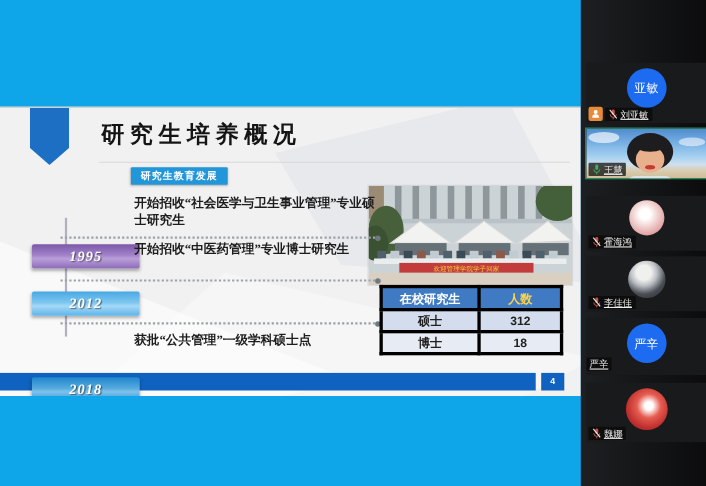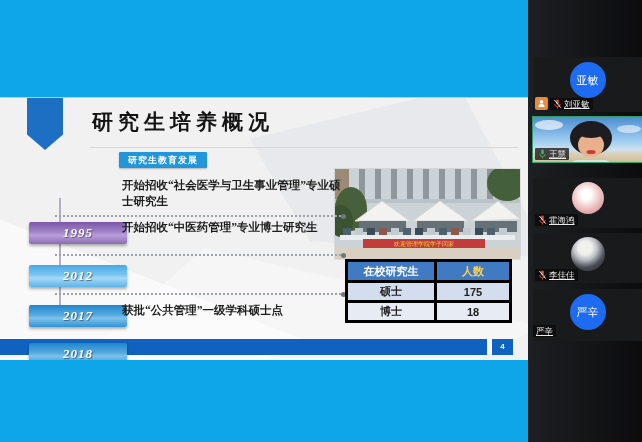--- a/index.html
+++ b/index.html
@@ -92,21 +92,20 @@
 
       <div class="pennant"></div>
       <div class="slide-title">研究生培养概况</div>
       <div class="title-underline"></div>
       <div class="badge">研究生教育发展</div>
 
       <div class="stem"></div>
 
       <div class="ribbon purple" style="top:82px">1995</div>
       <div class="ribbon lblue" style="top:125px">2012</div>
-      <div class="ribbon blue" style="top:165px">2017</div>
       <div class="ribbon blue" style="top:203px">2018</div>
 
       <div class="tl-text" style="top:79px">开始招收“社会医学与卫生事业管理”专业硕士研究生</div>
       <div class="tl-text" style="top:121px">开始招收“中医药管理”专业博士研究生</div>
       <div class="tl-text" style="top:204px">获批“公共管理”一级学科硕士点</div>
 
       <div class="dotline" style="top:117px"></div>
       <div class="dotline" style="top:156px"></div>
       <div class="dotline" style="top:195px"></div>
 
@@ -161,21 +160,21 @@
       </div>
 
       <table class="stat-table">
         <tbody>
             <tr class="head">
           <td class="c1 h1">在校研究生</td>
           <td class="c2 h2">人数</td>
         </tr>
         <tr class="r1">
           <td class="c1">硕士</td>
-          <td class="c2">175</td>
+          <td class="c2">312</td>
         </tr>
         <tr class="r2">
           <td class="c1">博士</td>
           <td class="c2">18</td>
         </tr>
       </tbody>
         </table>
 
       <div class="note">截止2022.9</div>
       <div class="bottom-bar"></div>
@@ -270,15 +269,30 @@
       <div class="avatar-circle avatar-blue" style="top:5px;width:36px;height:36px">
         <span>严辛</span>
       </div>
       <div class="label-row" style="left:0;bottom:4px">
         <span class="name-label">
           <span>严辛</span>
         </span>
       </div>
     </div>
 
+    <div class="tile" style="top:348px;height:54px">
+      <div class="avatar-circle" style="top:5px;width:38px;height:38px;
+           background:radial-gradient(circle at 55% 42%, #ffffff 12%, #e55c50 36%, #c02e2e 66%, #7e1d22 100%)"></div>
+      <div class="label-row">
+        <span class="name-label">
+          <svg width="9" height="10" viewBox="0 0 10 11">
+              <rect x="3.5" y="0.5" width="3" height="5.5" rx="1.5" fill="#cf5146"></rect>
+              <path d="M2 5.5 a3 3 0 0 0 6 0" stroke="#cf5146" fill="none"></path>
+              <line x1="5" y1="8.5" x2="5" y2="10.5" stroke="#cf5146"></line>
+              <line x1="1.5" y1="1" x2="8.5" y2="9.5" stroke="#eee" stroke-width="1.1"></line>
+            </svg>
+          <span>魏娜</span>
+        </span>
+      </div>
+    </div>
 
   </div>
 </div>
 
 </body></html>

